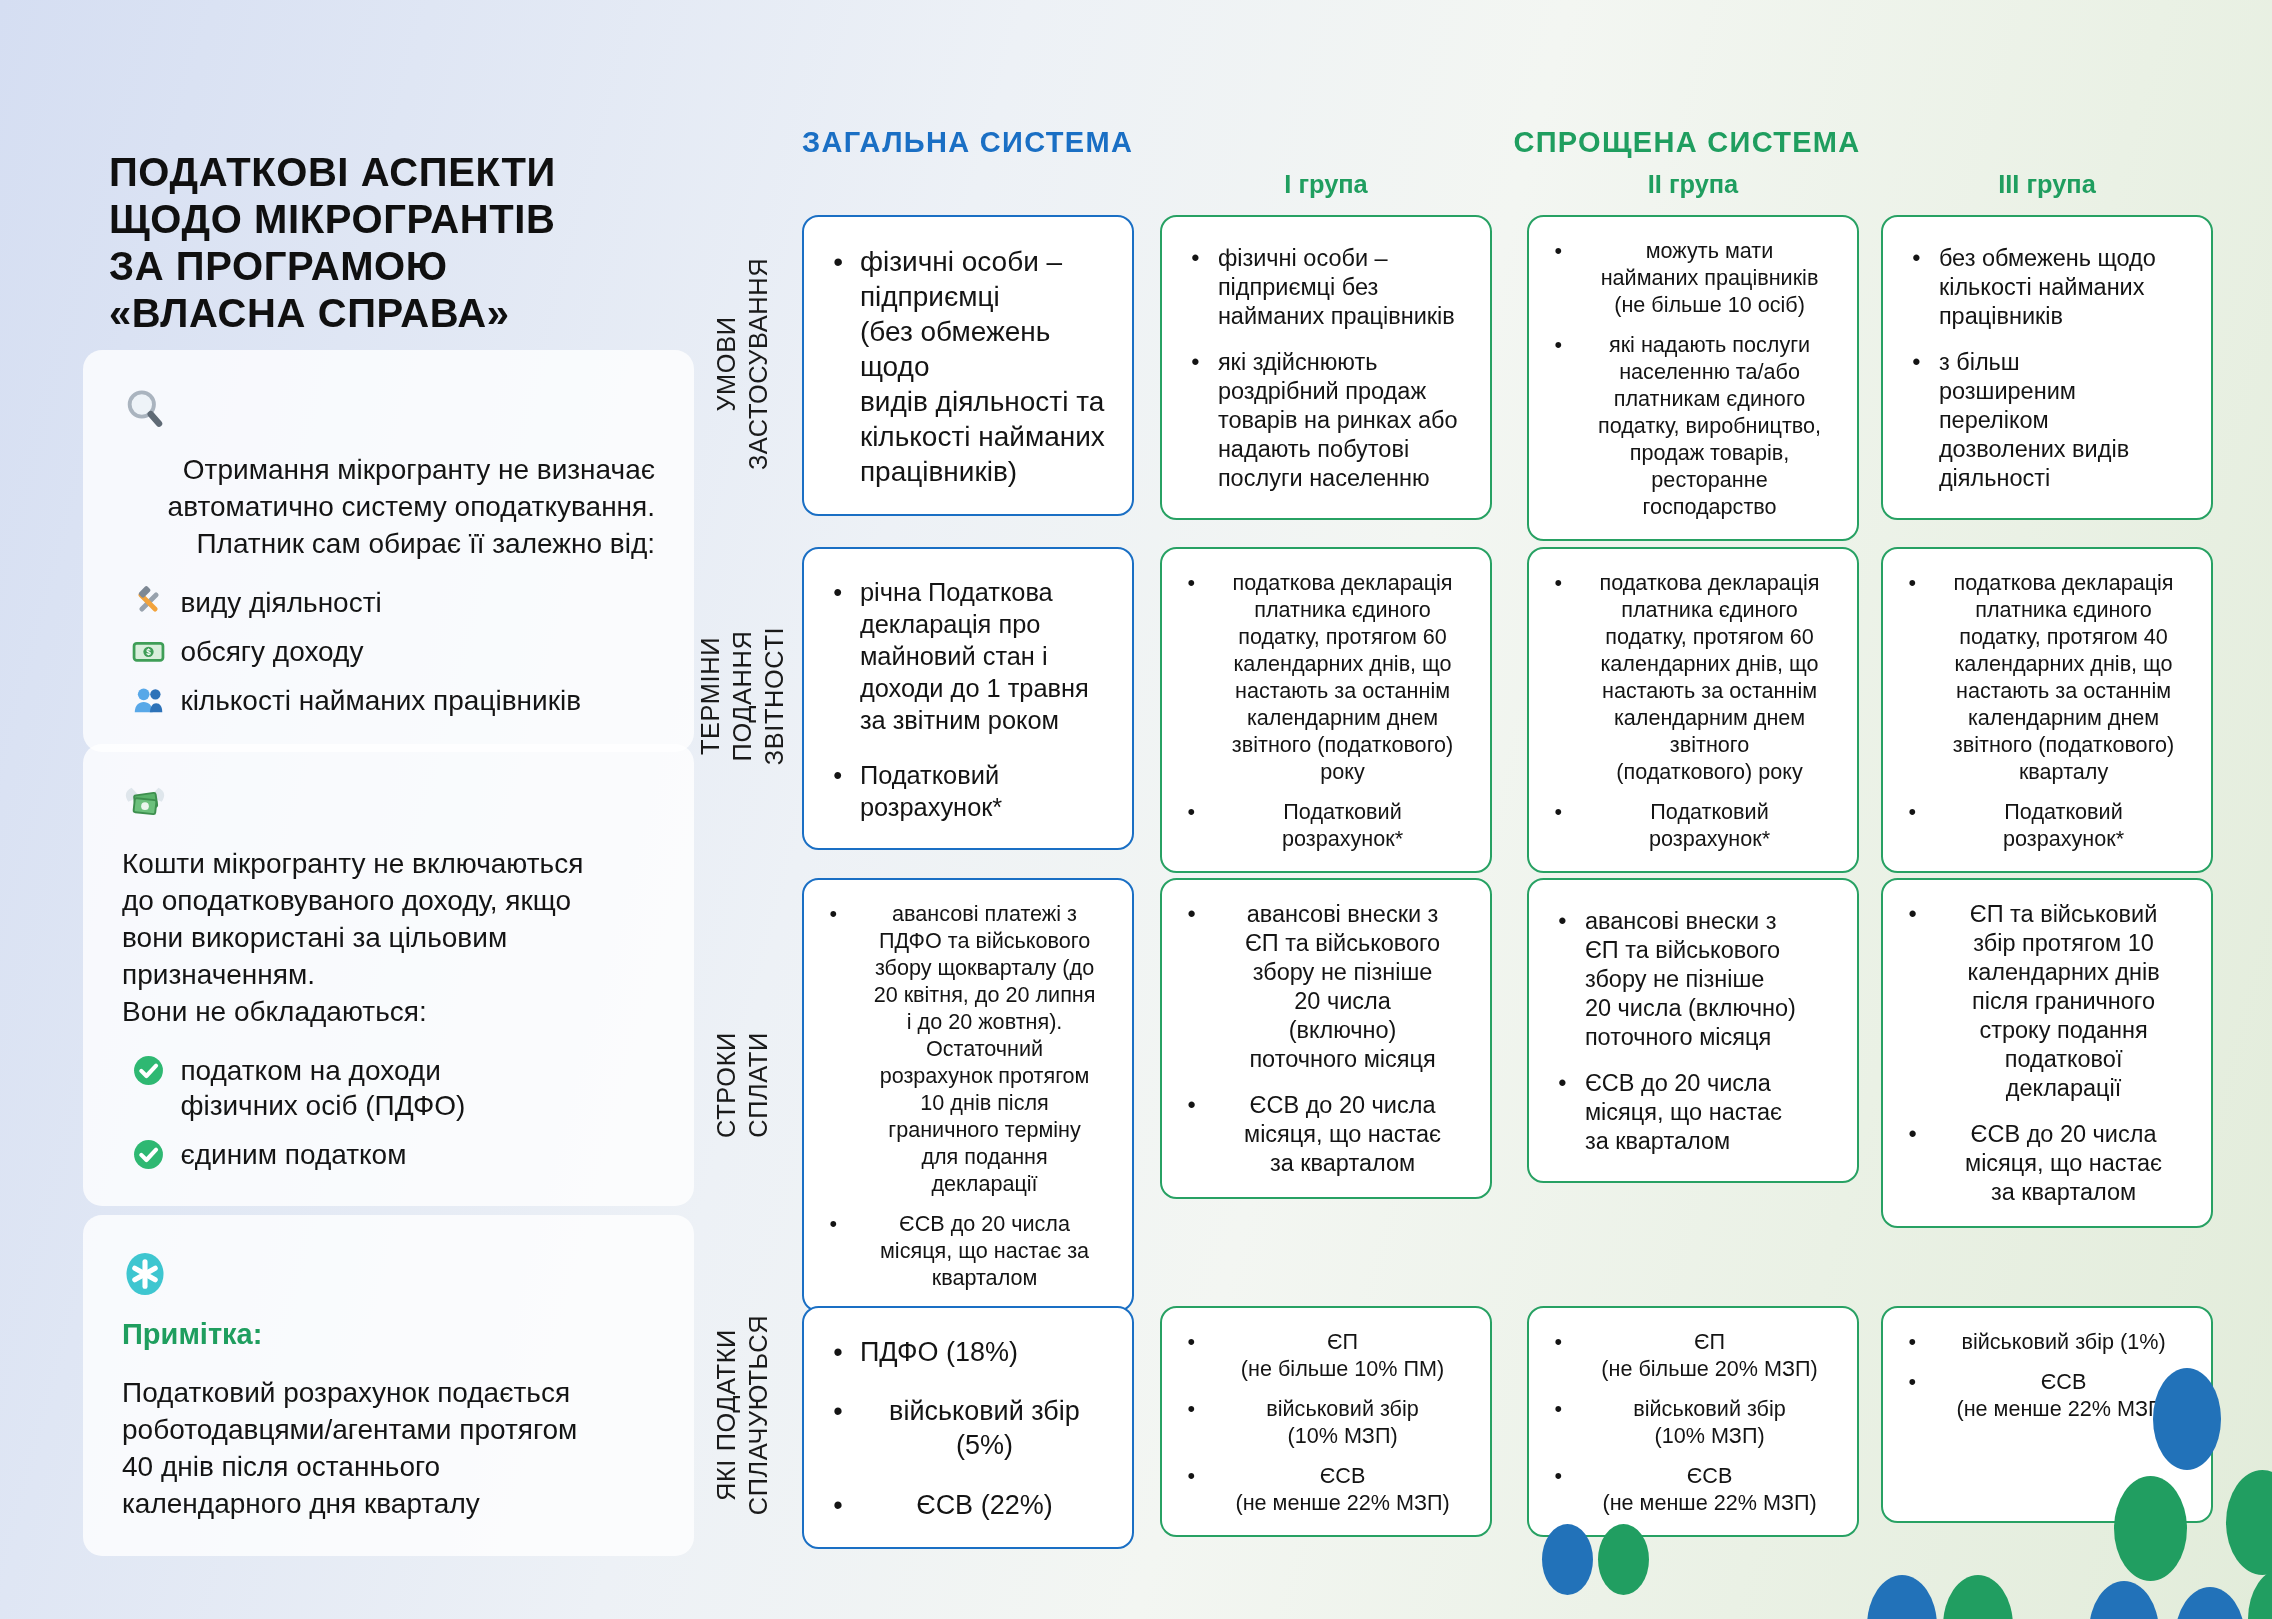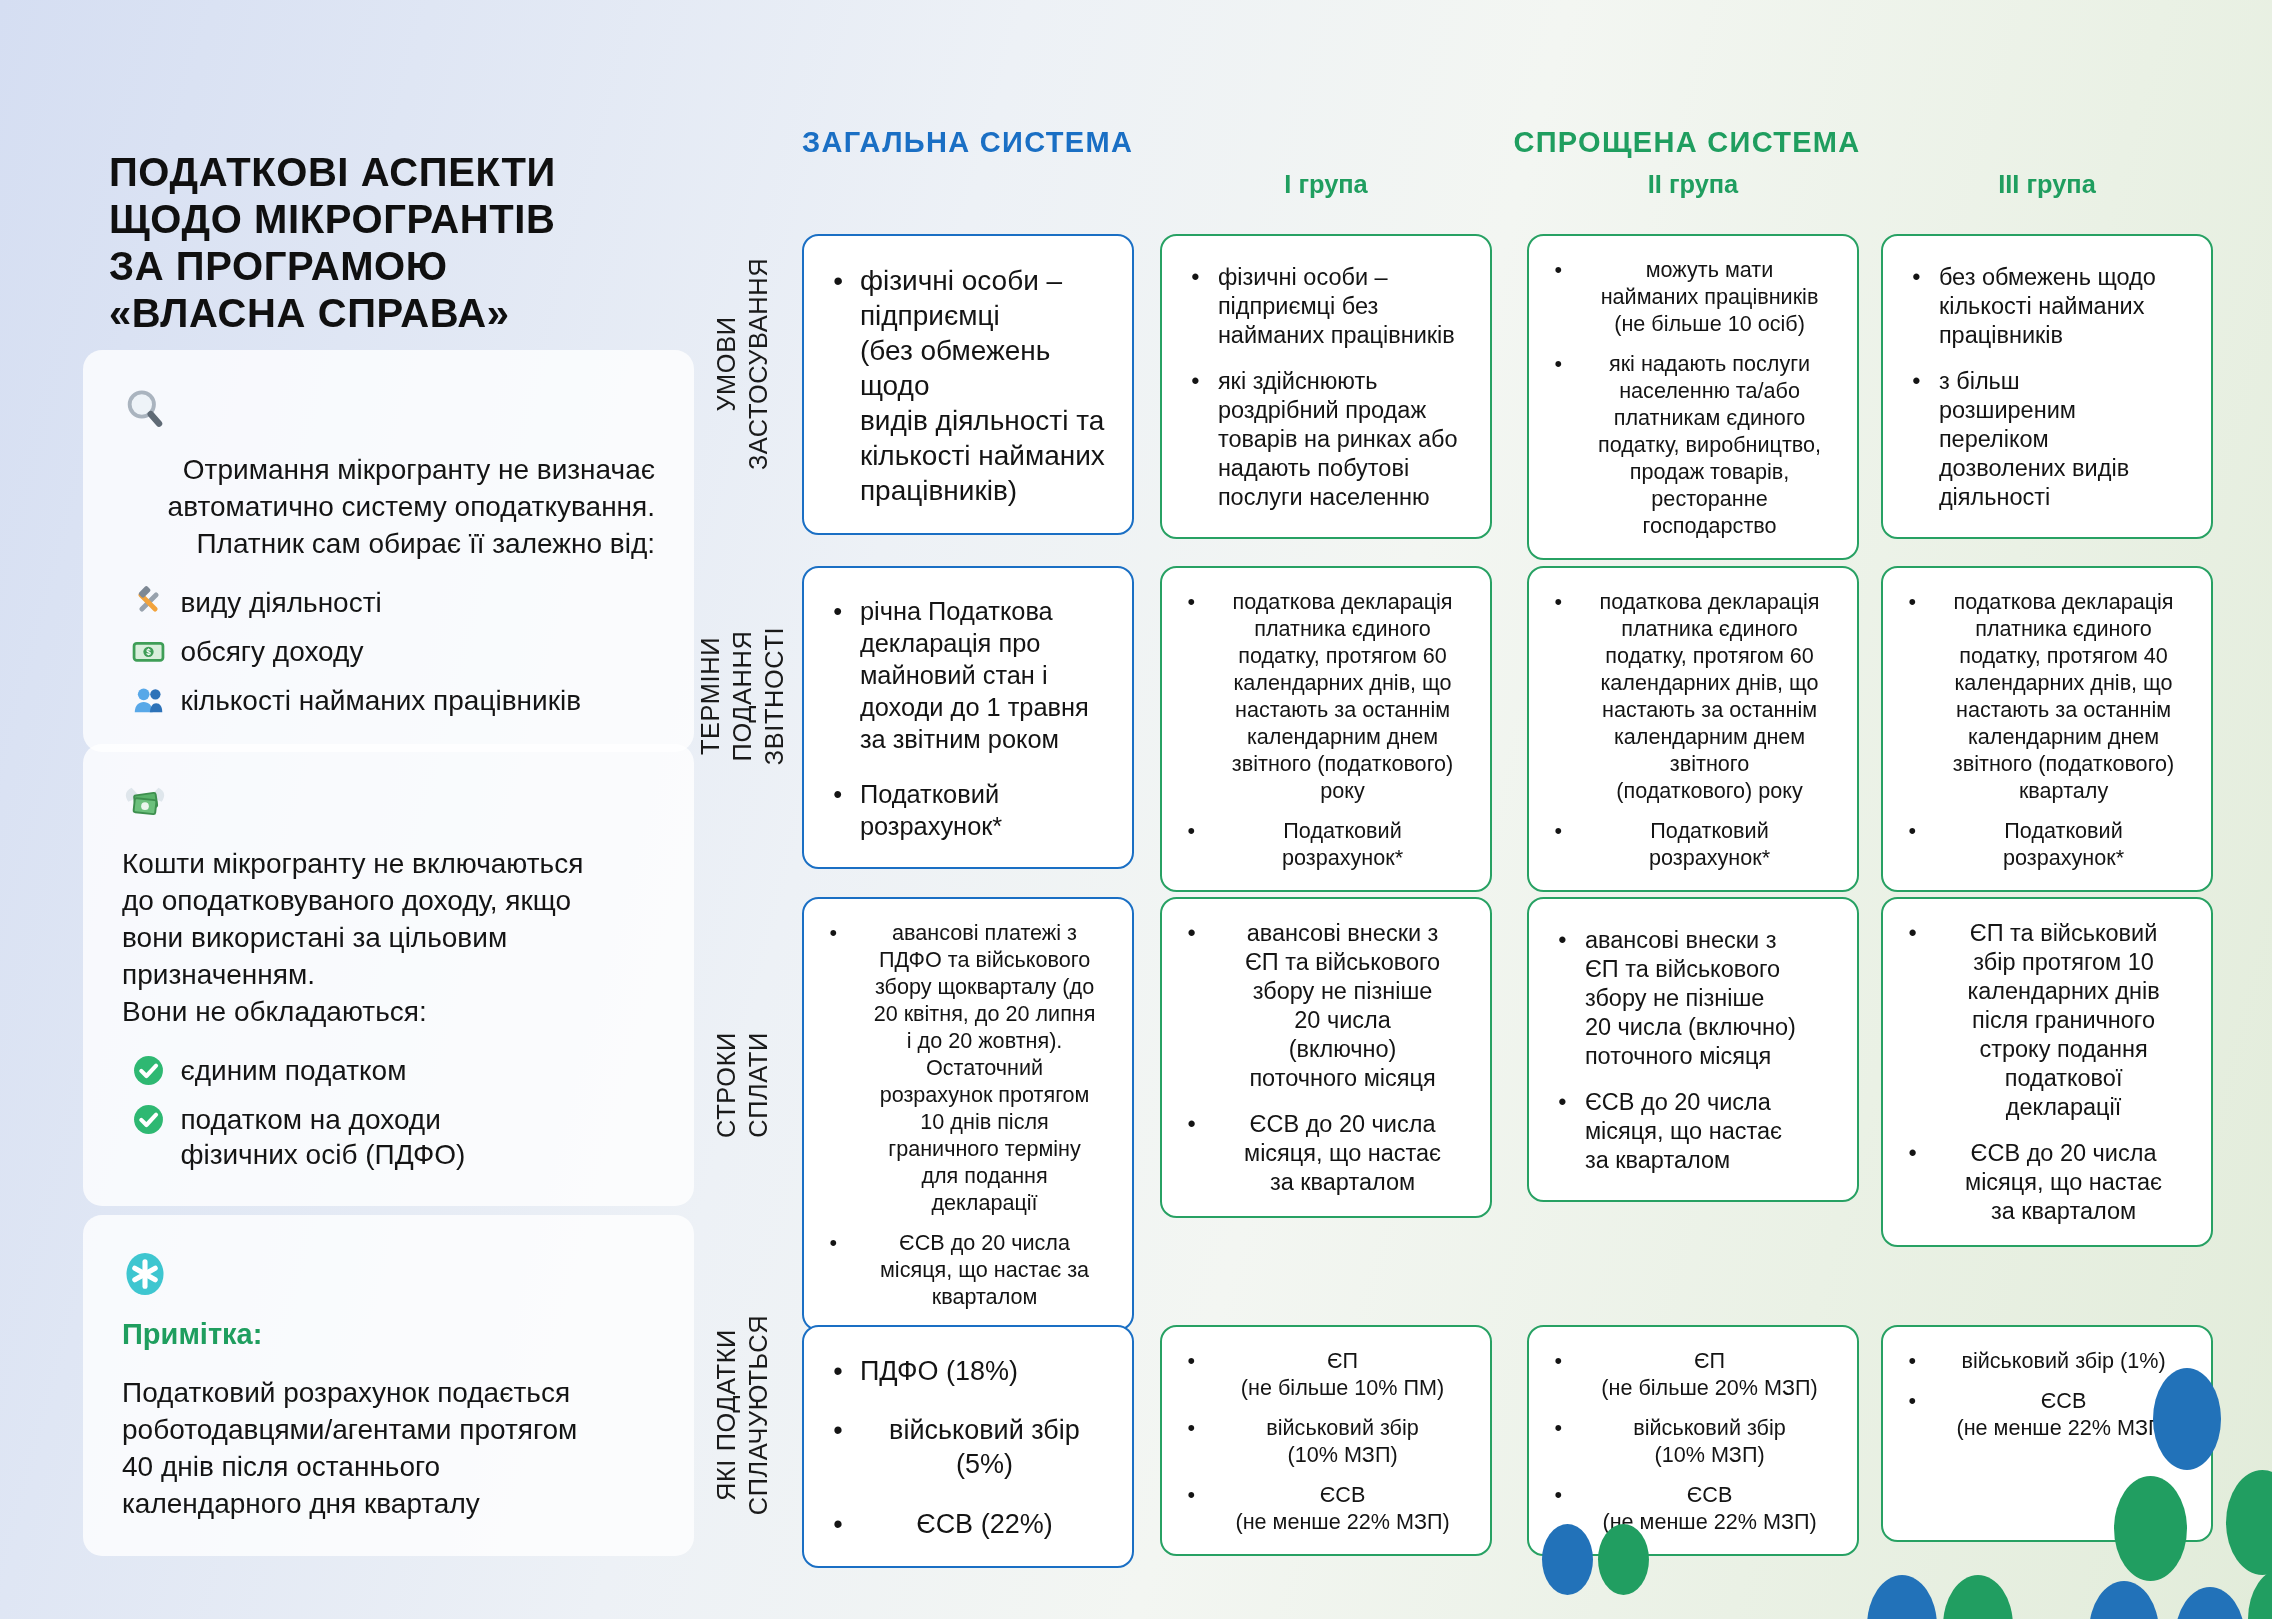--- a/index.html
+++ b/index.html
@@ -32,21 +32,21 @@
   .sys-simplified{left:1160px;width:1054px;text-align:center;color:#1f9e5f;}
   .group-header{position:absolute;top:170px;width:332px;text-align:center;
     font-size:25.4px;font-weight:700;color:#1f9e5f;}
   
   .row-label{position:absolute;left:691px;width:102px;display:flex;align-items:center;justify-content:center;}
   .row-label > div{transform:rotate(-90deg);white-space:pre-line;text-align:center;
     font-size:25.4px;line-height:32px;letter-spacing:0.6px;color:#1a1a1a;}
   
   .cell{
     position:absolute;width:332px;box-sizing:border-box;background:#ffffff;
-    border-radius:16.5px;padding:27px 23px 25.4px 25.4px;margin-top:19px;
+    border-radius:16.5px;padding:27px 23px 25.4px 25.4px;
   }
   .cell.dense{padding:20.3px 19px 19px 21.6px;text-align:center;}
   .cell.blue{border:2.5px solid #1a6fc4;}
   .cell.green{border:2.5px solid #27a163;}
   .cell ul{list-style:none;margin:0;padding:0;}
   .cell li{position:relative;padding-left:30.5px;white-space:pre-line;}
   .cell li::before{content:"\2022";position:absolute;left:3.8px;top:0;}
   .fs44{font-size:28px;line-height:35px;}
   .fs42{font-size:27px;line-height:34px;}   .fs42 li+li{margin-top:25.4px;text-align:center;}
   .fs40{font-size:25.4px;line-height:32px;}   .fs40 li+li{margin-top:23px;}
@@ -126,31 +126,31 @@
 призначенням.
 Вони не обкладаються:</div>
   <ul class="card-list">
     <li>
       <span class="li-icon">
         <svg viewBox="0 0 48 48" width="33" height="33">
             <circle cx="24" cy="24" r="21" fill="#2eb872"></circle>
             <path d="M13.5 24.5l7.5 7.5 14-15" stroke="#ffffff" stroke-width="6" fill="none" stroke-linecap="round" stroke-linejoin="round"></path>
           </svg>
       </span>
-      <span class="li-text">єдиним податком</span>
+      <span class="li-text">податком на доходи
+фізичних осіб (ПДФО)</span>
     </li>
     <li>
       <span class="li-icon">
         <svg viewBox="0 0 48 48" width="33" height="33">
             <circle cx="24" cy="24" r="21" fill="#2eb872"></circle>
             <path d="M13.5 24.5l7.5 7.5 14-15" stroke="#ffffff" stroke-width="6" fill="none" stroke-linecap="round" stroke-linejoin="round"></path>
           </svg>
       </span>
-      <span class="li-text">податком на доходи
-фізичних осіб (ПДФО)</span>
+      <span class="li-text">єдиним податком</span>
     </li>
   </ul>
 </div>
 
 <div class="card" style="top:1215px;">
   <span class="card-icon">
     <svg viewBox="0 0 72 72" width="46" height="46">
         <ellipse cx="36" cy="36" rx="29" ry="33" fill="#3ec6d0"></ellipse>
         <g stroke="#ffffff" stroke-width="8" stroke-linecap="round">
           <line x1="36" y1="17" x2="36" y2="55"></line>

